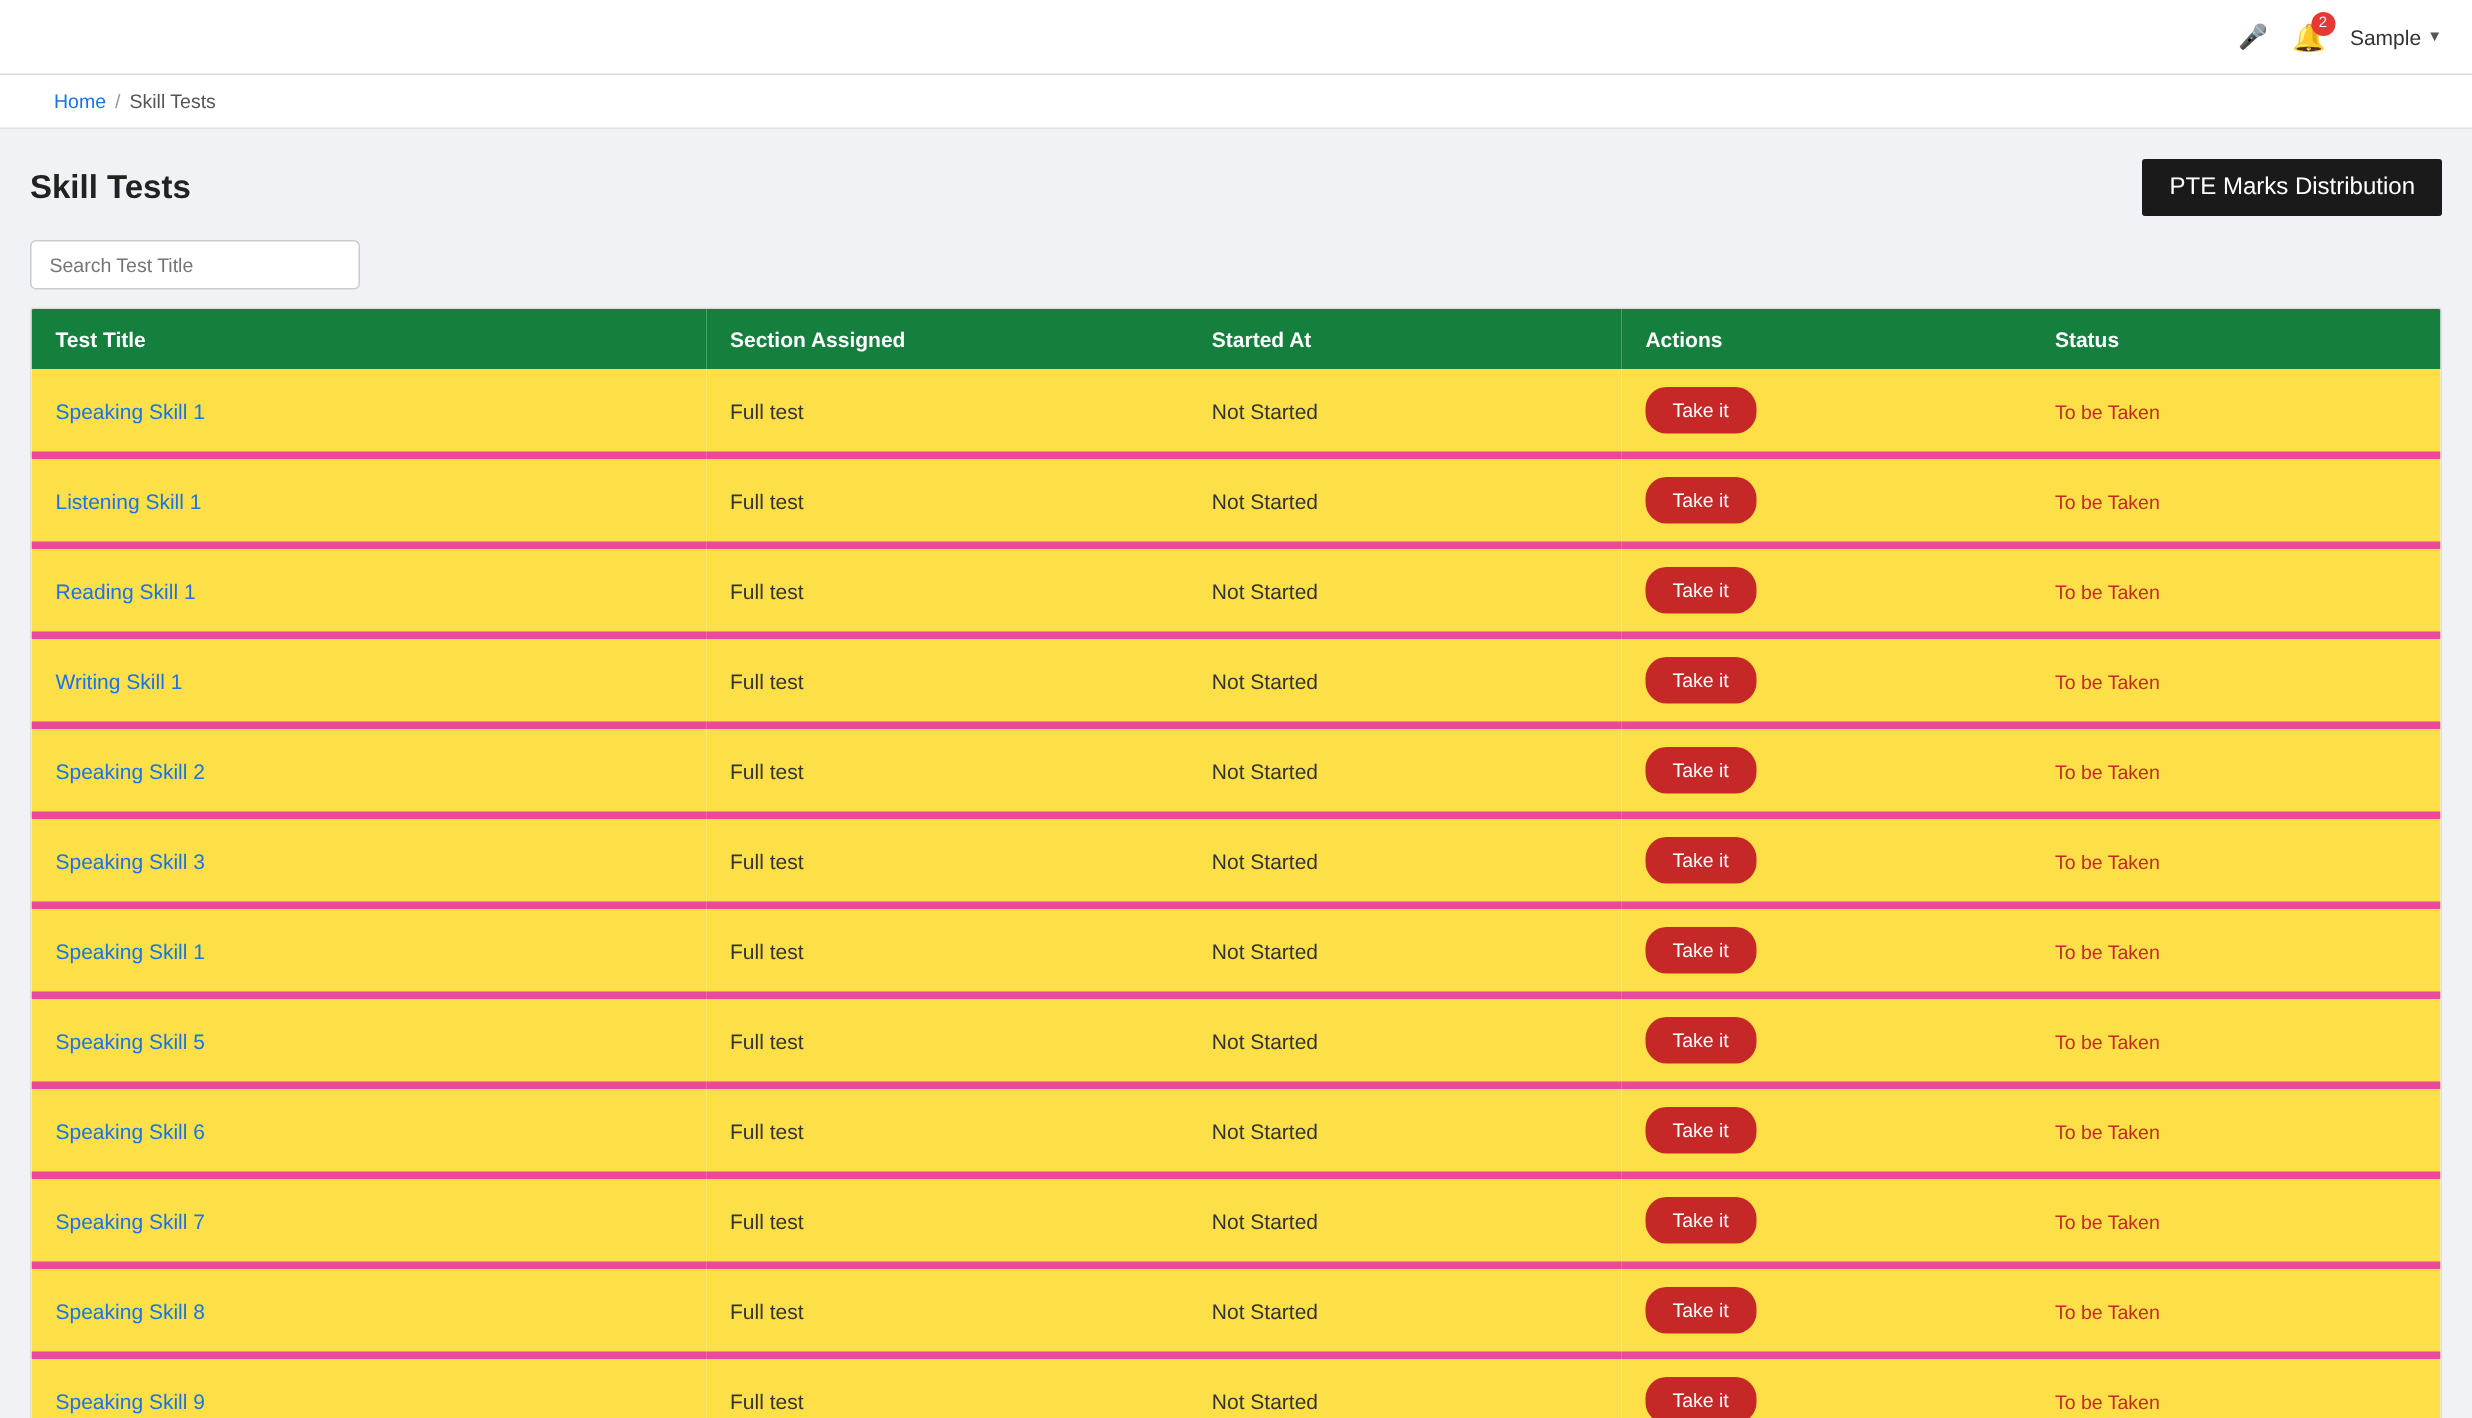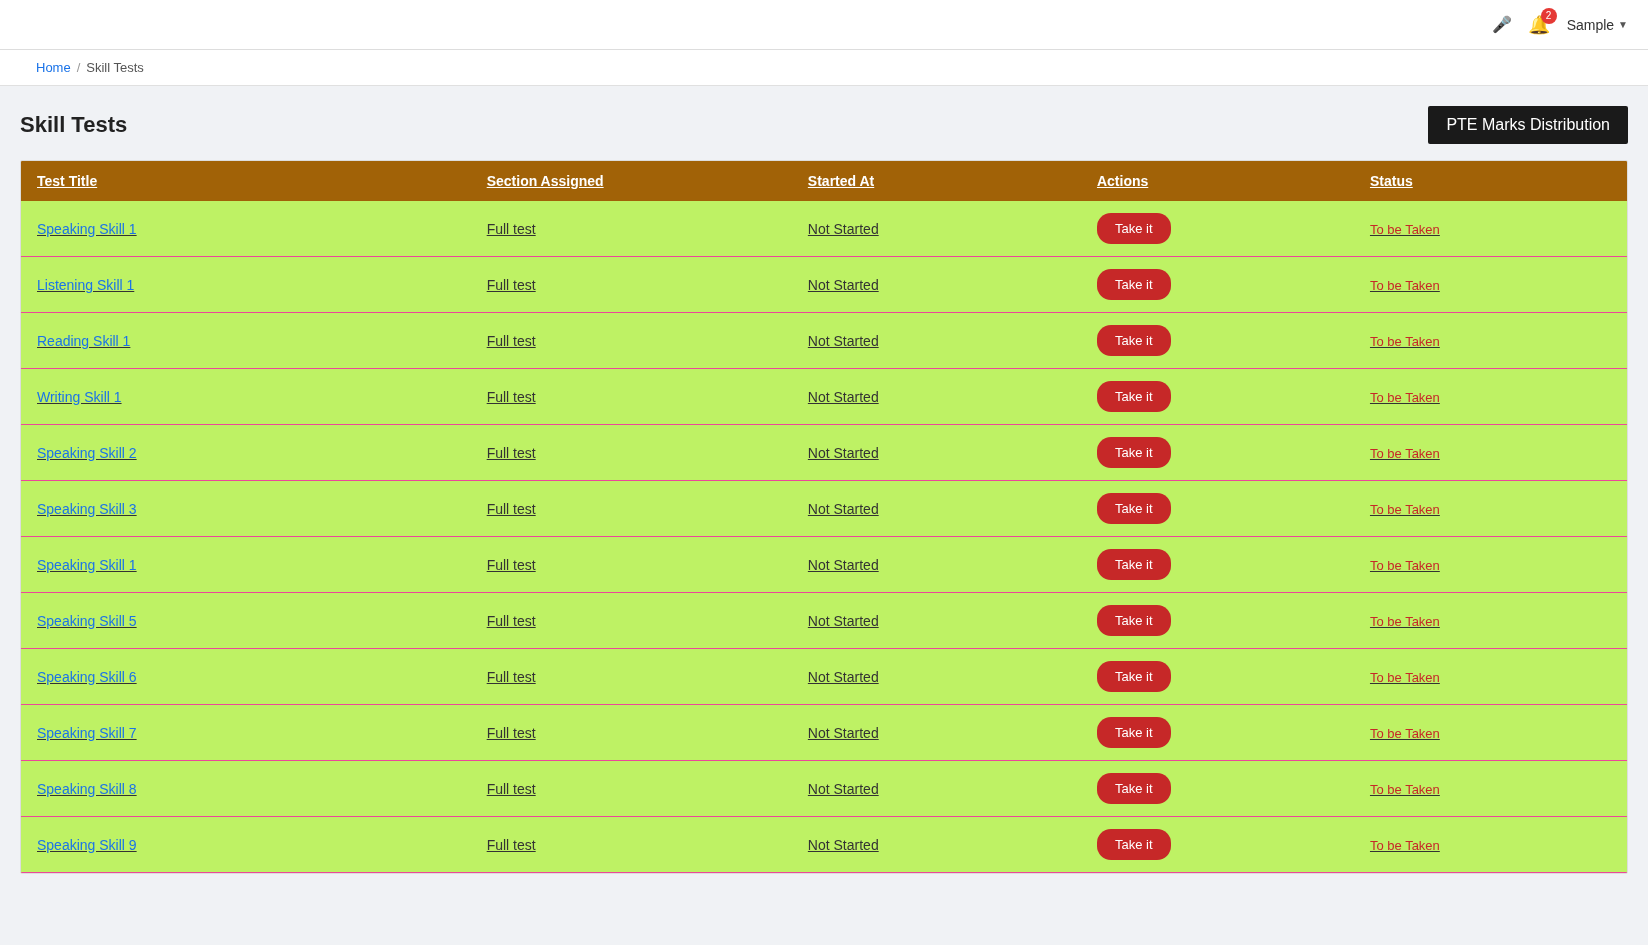--- a/index.html
+++ b/index.html
@@ -140,34 +140,32 @@
       background: #fff;
       border: 1px solid #ddd;
       border-radius: 2px;
       overflow: hidden;
     }
     table {
       width: 100%;
       border-collapse: collapse;
     }
     thead tr {
-      background: #a16207;
+      background: #15803d;
       color: #fff;
-      text-decoration: underline;
     }
     thead th {
       padding: 12px 16px;
       text-align: left;
       font-weight: 600;
       font-size: 14px;
     }
     tbody tr {
-      border-bottom: 1px solid #ec4899;
-      background: #bef264;
-      text-decoration: underline;
+      border-bottom: 5px solid #ec4899;
+      background: #fde047;
     }
     tbody td {
       padding: 12px 16px;
       vertical-align: middle;
     }
     .test-title-link {
       color: #1a73e8;
       text-decoration: none;
       cursor: pointer;
     }
@@ -223,20 +221,23 @@
     <span class="breadcrumb-current">Skill Tests</span>
   </div>
 
   <div class="page-wrapper">
 
     <div class="page-header">
       <h1 class="page-title">Skill Tests</h1>
       <button class="pte-button">PTE Marks Distribution</button>
     </div>
 
+    <div class="search-wrapper">
+      <input class="search-input" type="text" placeholder="Search Test Title" style="">
+    </div>
 
     <div class="table-container">
       <table>
         <thead>
           <tr>
             <th class="col-title">Test Title</th>
             <th class="col-section">Section Assigned</th>
             <th class="col-started">Started At</th>
             <th class="col-actions">Actions</th>
             <th class="col-status">Status</th>

